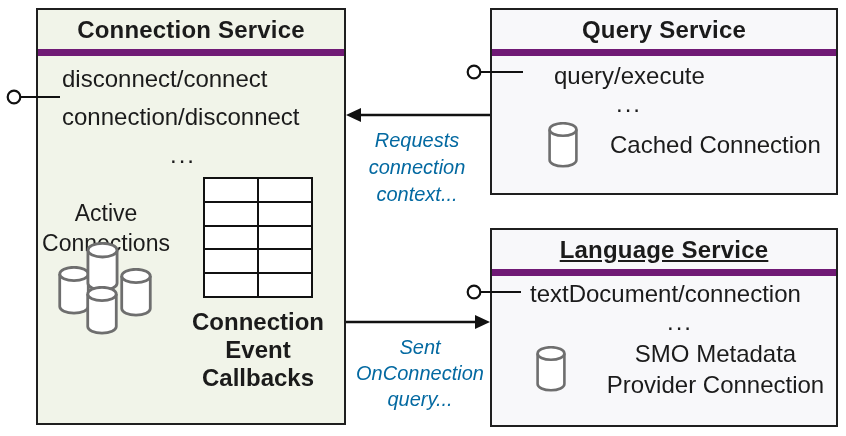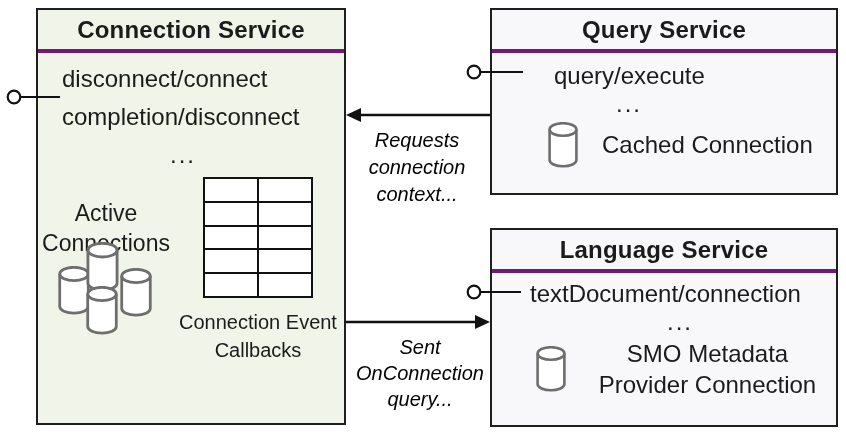--- a/index.html
+++ b/index.html
@@ -4,23 +4,23 @@
 <style>
   html,body { margin:0; padding:0; background:#ffffff; }
   .canvas {
     position:relative; width:846px; height:436px; background:#ffffff;
     font-family:"Liberation Sans","DejaVu Sans",sans-serif; color:#1b1b1b;
     overflow:hidden;
   }
   .box { position:absolute; border:2px solid #1f1f1f; box-sizing:border-box; }
   .box-connection { left:36px; top:8px; width:310px; height:417px; background:#f1f4e9; }
   .box-query      { left:490px; top:8px; width:348px; height:187px; background:#f8f8fa; }
-  .box-language   { left:490px; top:228px; width:348px; height:199px; background:#f8f8fa; }
+  .box-language   { left:490px; top:228px; width:348px; height:199px; background:#f8f8fa;text-decoration:underline; }
   .box-header {
-    height:39px; border-bottom:4px solid #701a75; display:flex;
+    height:39px; border-bottom:7px solid #701a75; display:flex;
     align-items:center; justify-content:center;
     font-weight:bold; font-size:24px; letter-spacing:.2px;
   }
   .endpoints { position:absolute; font-size:24px; }
   .conn-endpoints { left:24px; top:50px; width:242px; line-height:38px; }
   .query-endpoints { left:41px; top:52px; width:150px; line-height:28px;margin-left:21px; }
   .lang-endpoints { left:38px; top:50px; width:300px; line-height:28px; }
   .ellipsis-line { text-align:center; letter-spacing:2px; }
   .active-label {
     position:absolute; left:0; top:188px; width:136px; text-align:center;
@@ -28,29 +28,29 @@
   }
   .cluster-icon { position:absolute; left:18px; top:230px; }
   .grid-table {
     position:absolute; left:165px; top:167px; width:110px; height:121px;
     display:grid; grid-template-columns:repeat(2,1fr); grid-template-rows:repeat(5,1fr);
     background:#ffffff; border:1px solid #111; box-sizing:border-box;
   }
   .grid-cell { border:1px solid #111; background:#ffffff; }
   .callbacks-label {
     position:absolute; left:140px; top:298px; width:160px; text-align:center;
-    font-size:20px; line-height:28px;
+    font-size:24px; line-height:28px;font-weight:bold;
   }
-  .icon-row { position:absolute; display:flex; align-items:center; gap:24px; }
+  .icon-row { position:absolute; display:flex; align-items:center; gap:32px; }
   .cached-row { left:56px; top:112px; height:46px; }
   .cached-row .row-text { font-size:24px; white-space:nowrap; }
   .smo-row { left:44px; top:116px; height:46px; }
   .smo-row .row-text { font-size:24px; line-height:31px; width:235px; text-align:center; }
   .arrow-note {
-    position:absolute; font-style:italic; font-size:20px; text-align:center; color:#000000;
+    position:absolute; font-style:italic; font-size:20px; text-align:center; color:#0369a1;
   }
   .note-requests { left:352px; top:127px; width:130px; line-height:27px; }
   .note-sent { left:350px; top:334px; width:140px; line-height:26px; }
   .overlay { position:absolute; left:0; top:0; pointer-events:none; }
   .defs-holder { position:absolute; width:0; height:0; }
 </style>
 </head>
 <body>
 
 <div class="canvas">
@@ -63,21 +63,21 @@
       </symbol>
     </defs>
   </svg>
 
   <div class="box box-connection">
     <div class="box-header">
       <span>Connection Service</span>
     </div>
     <div class="endpoints conn-endpoints">
       <div>disconnect/connect</div>
-      <div>completion/disconnect</div>
+      <div>connection/disconnect</div>
       <div class="ellipsis-line">...</div>
     </div>
     <div class="active-label">Active Connections</div>
 
     <svg class="cluster-icon" width="100" height="98" viewBox="0 0 100 98">
       <use href="#cyl" x="2" y="26" width="32" height="49"></use>
       <use href="#cyl" x="64" y="28" width="32" height="49"></use>
       <use href="#cyl" x="30" y="2" width="33" height="50"></use>
       <use href="#cyl" x="30" y="46" width="32" height="49"></use>
     </svg>

